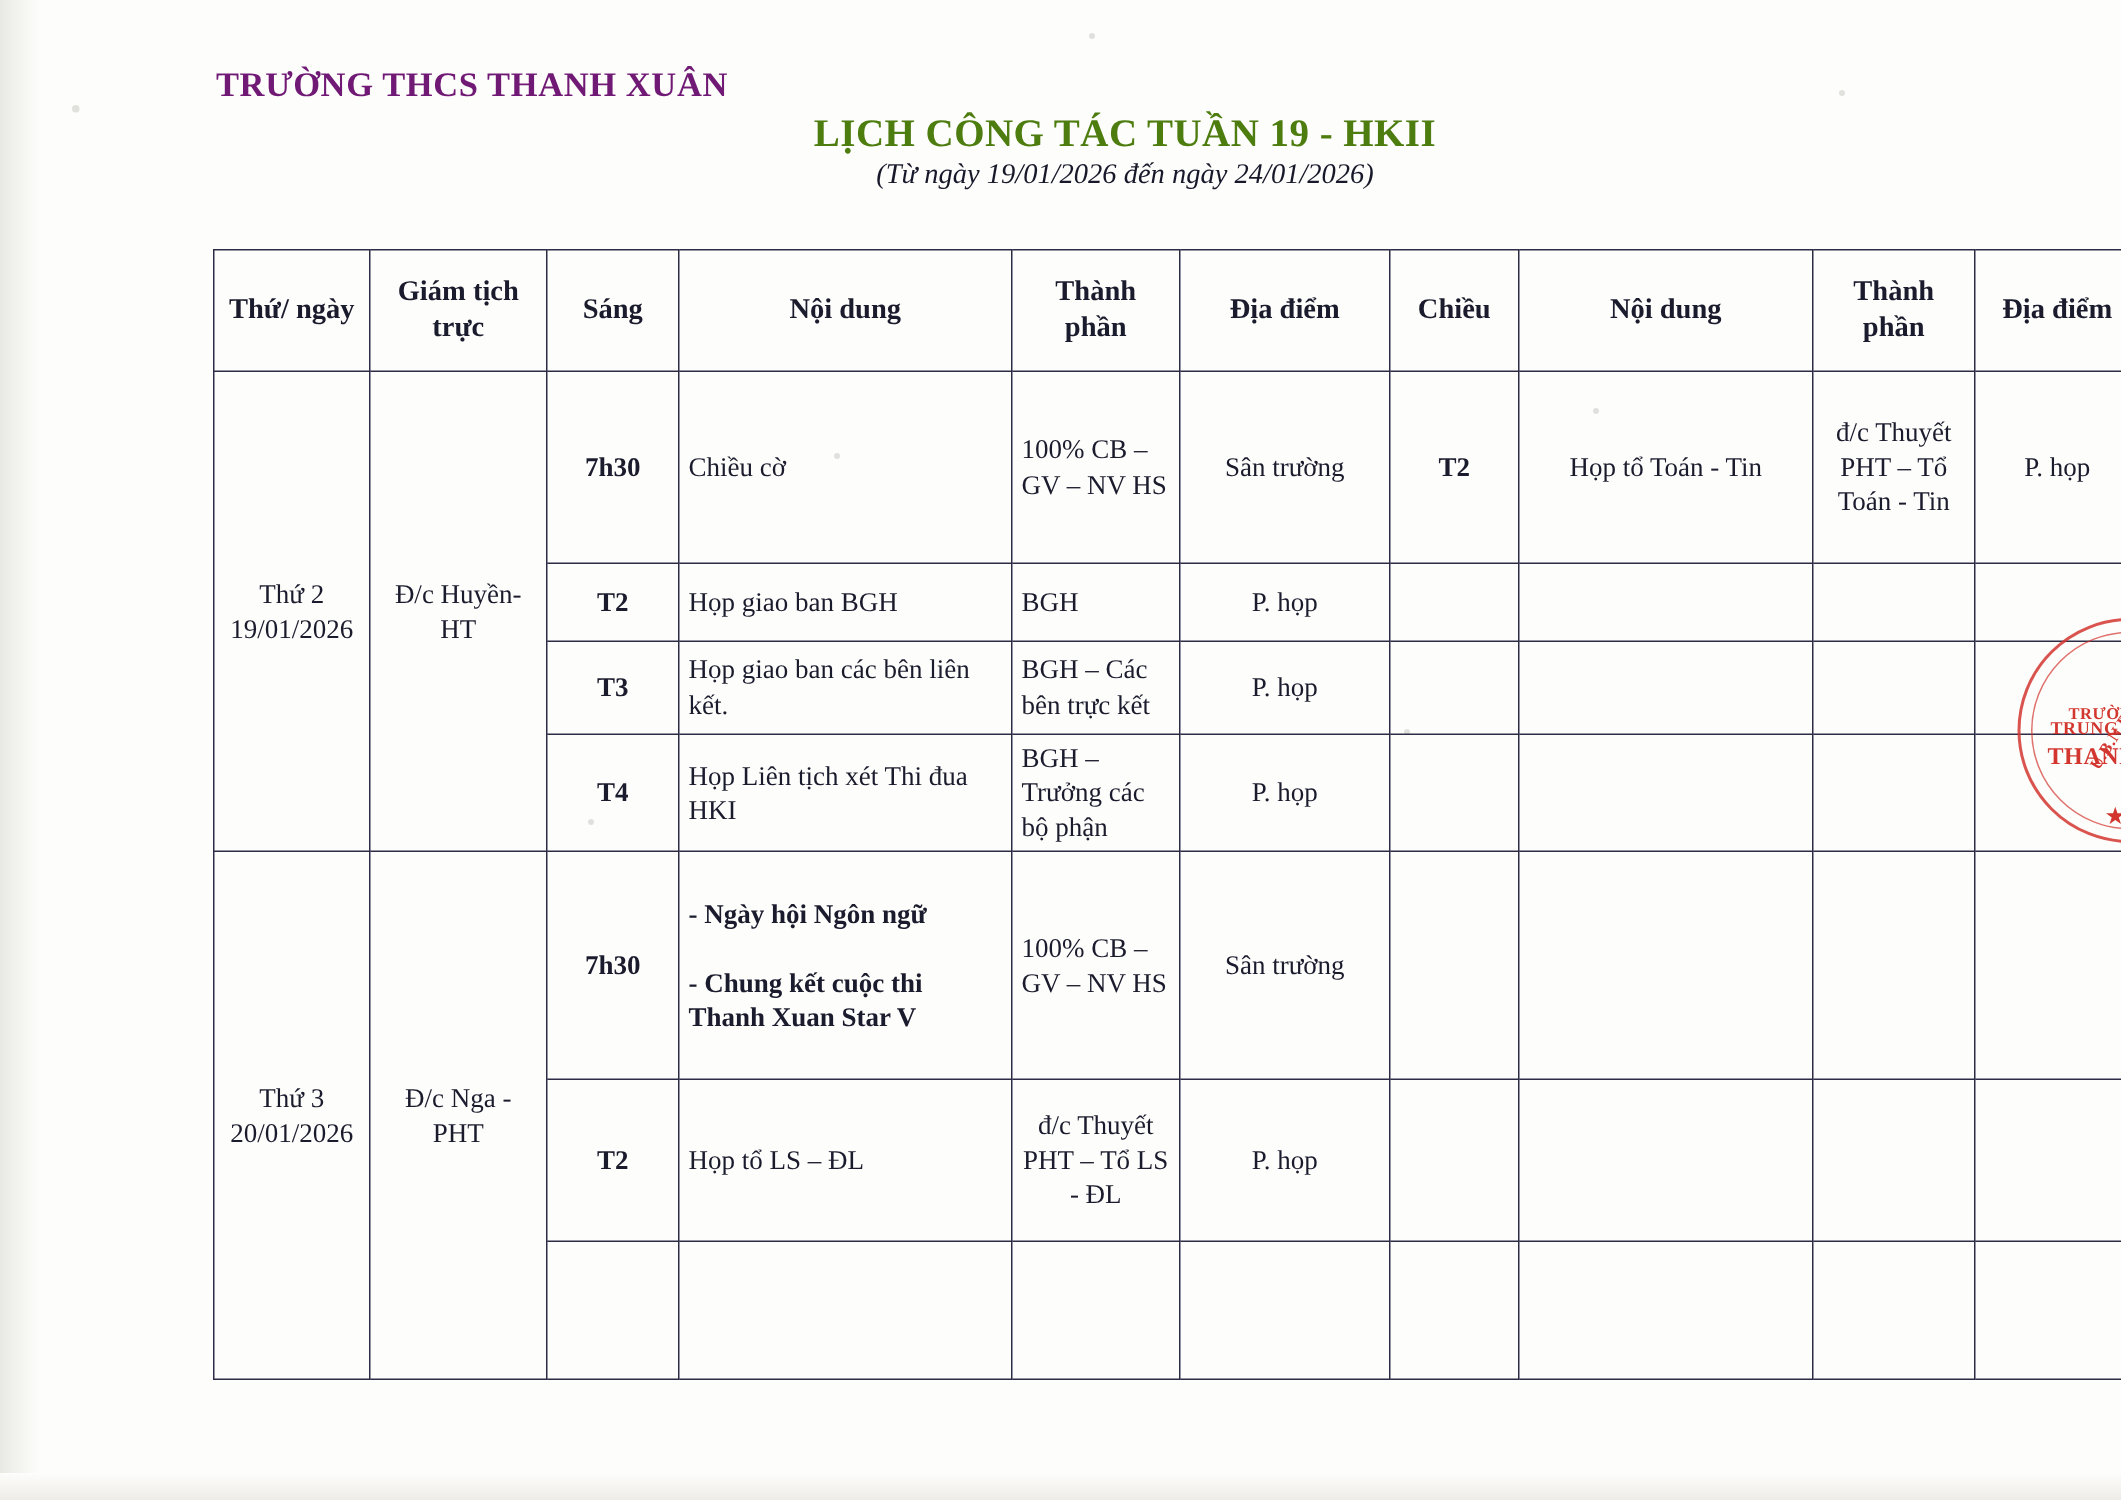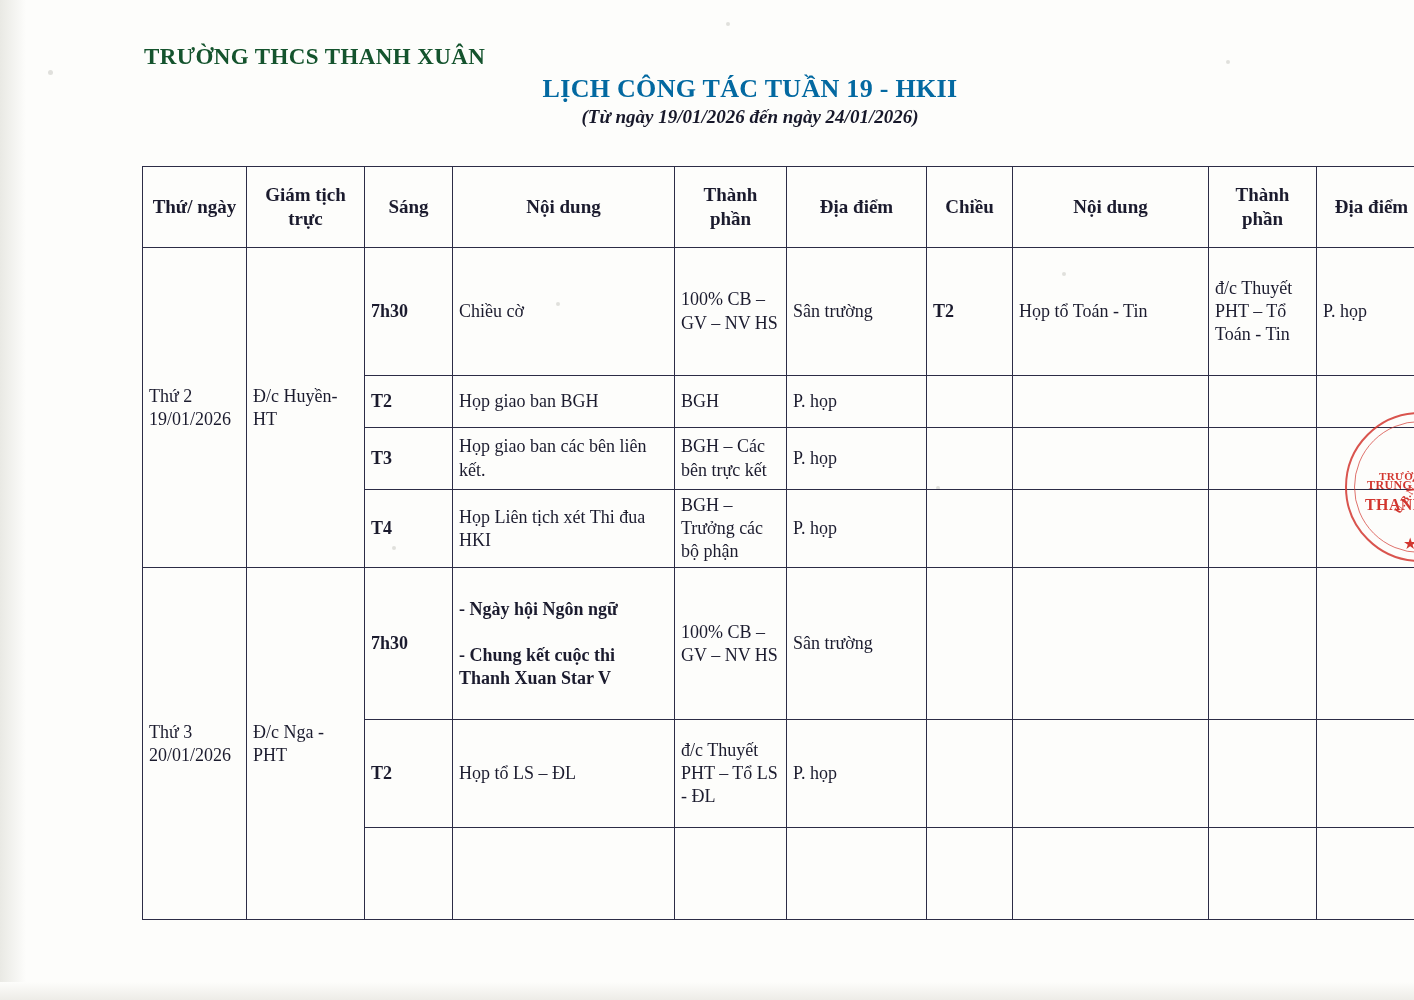--- a/index.html
+++ b/index.html
@@ -35,43 +35,43 @@
     background: linear-gradient(to top, #edece7, #fdfdfb);
   }
 
   .school-name {
     position: absolute;
     left: 144px;
     top: 44px;
     font-size: 23px;
     font-weight: bold;
     letter-spacing: .4px;
-    color: #14532d;
+    color: #701a75;
   }
 
   .doc-title {
     position: absolute;
     left: 380px;
     top: 74px;
     width: 740px;
     text-align: center;
     font-size: 26px;
     font-weight: bold;
     letter-spacing: .3px;
-    color: #0369a1;
+    color: #4d7c0f;
   }
   .doc-subtitle {
     position: absolute;
     left: 380px;
     top: 106px;
     width: 740px;
     text-align: center;
     font-size: 19px;
     font-style: italic;
-    font-weight: bold;
+    font-weight: normal;
     color: #17182a;
   }
 
   .table-wrap {
     position: absolute;
     left: 108px;
     top: 166px;
     width: 1284px;
     margin-left: 34px;
   }
@@ -87,21 +87,21 @@
     vertical-align: middle;
     line-height: 1.28;
     color: #1b1b2e;
   }
   table.schedule th {
     font-weight: bold;
     text-align: center;
     font-size: 19px;
     height: 72px;
   }
-  .c-center { }
+  .c-center { text-align: center; }
   .c-left   { text-align: left; }
   .bold     { font-weight: bold; }
   .cell-pad-left { padding-left: 10px; }
 
   
   col.c0 { width: 104px; }
   col.c1 { width: 118px; }
   col.c2 { width: 88px; }
   col.c3 { width: 222px; }
   col.c4 { width: 112px; }

